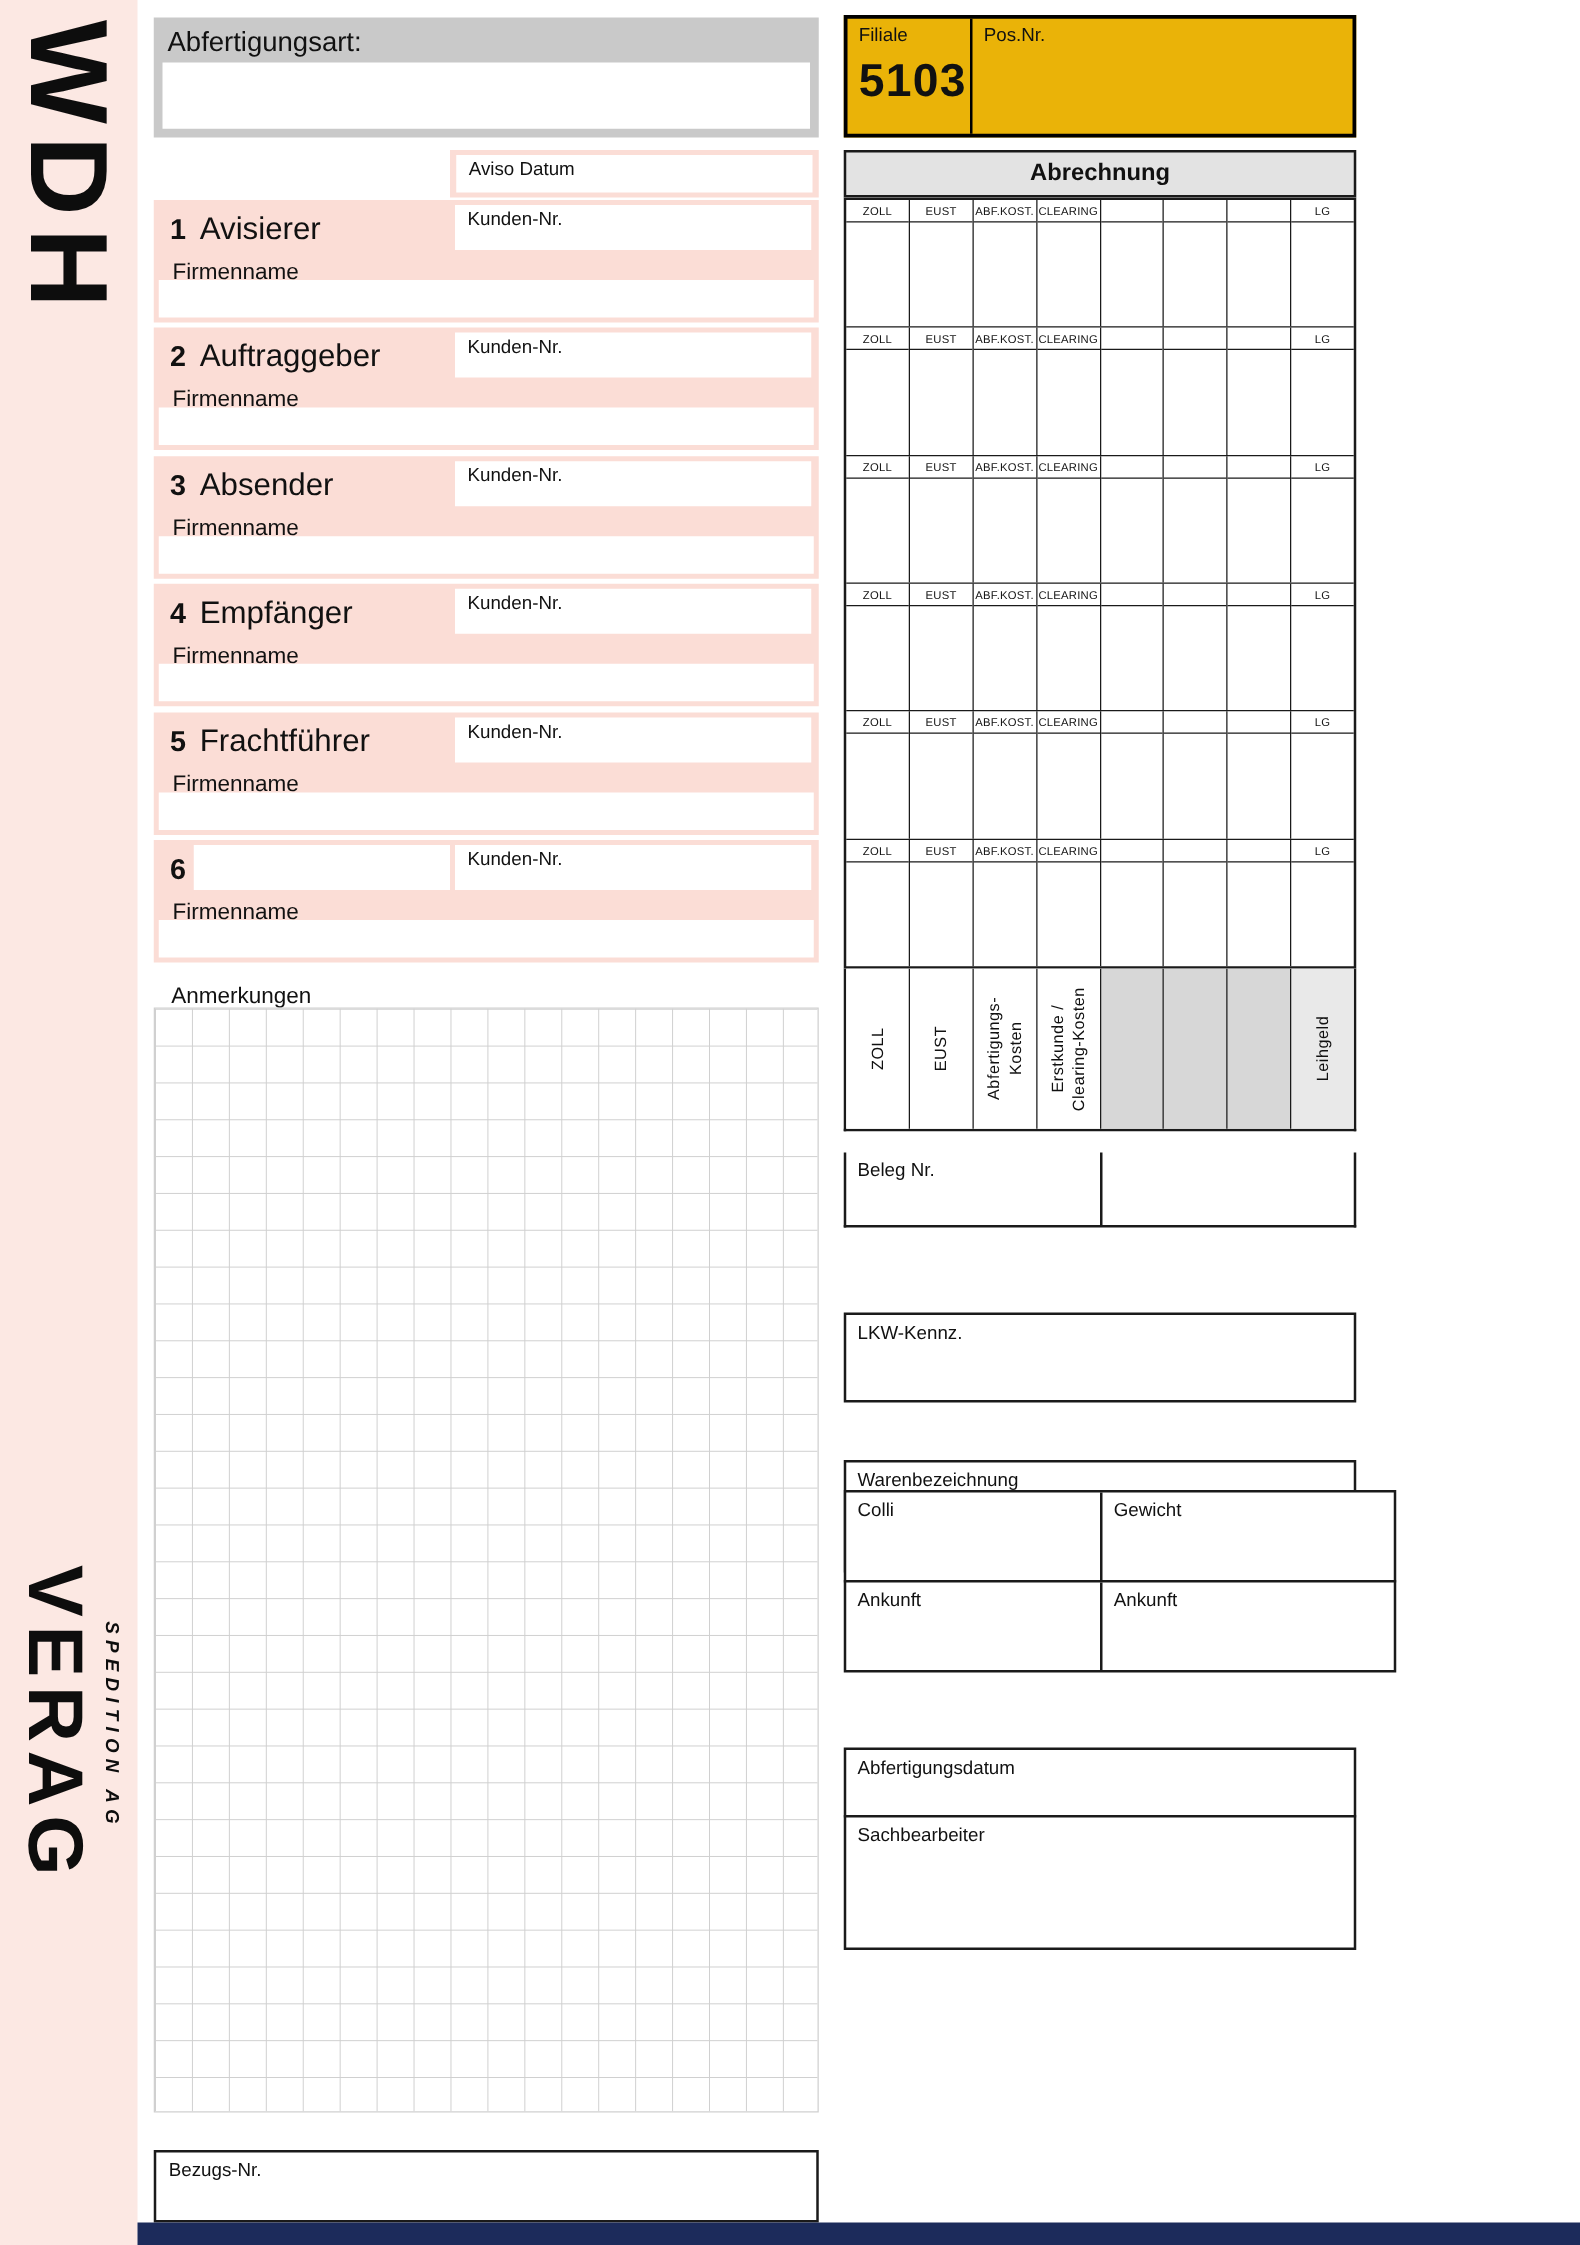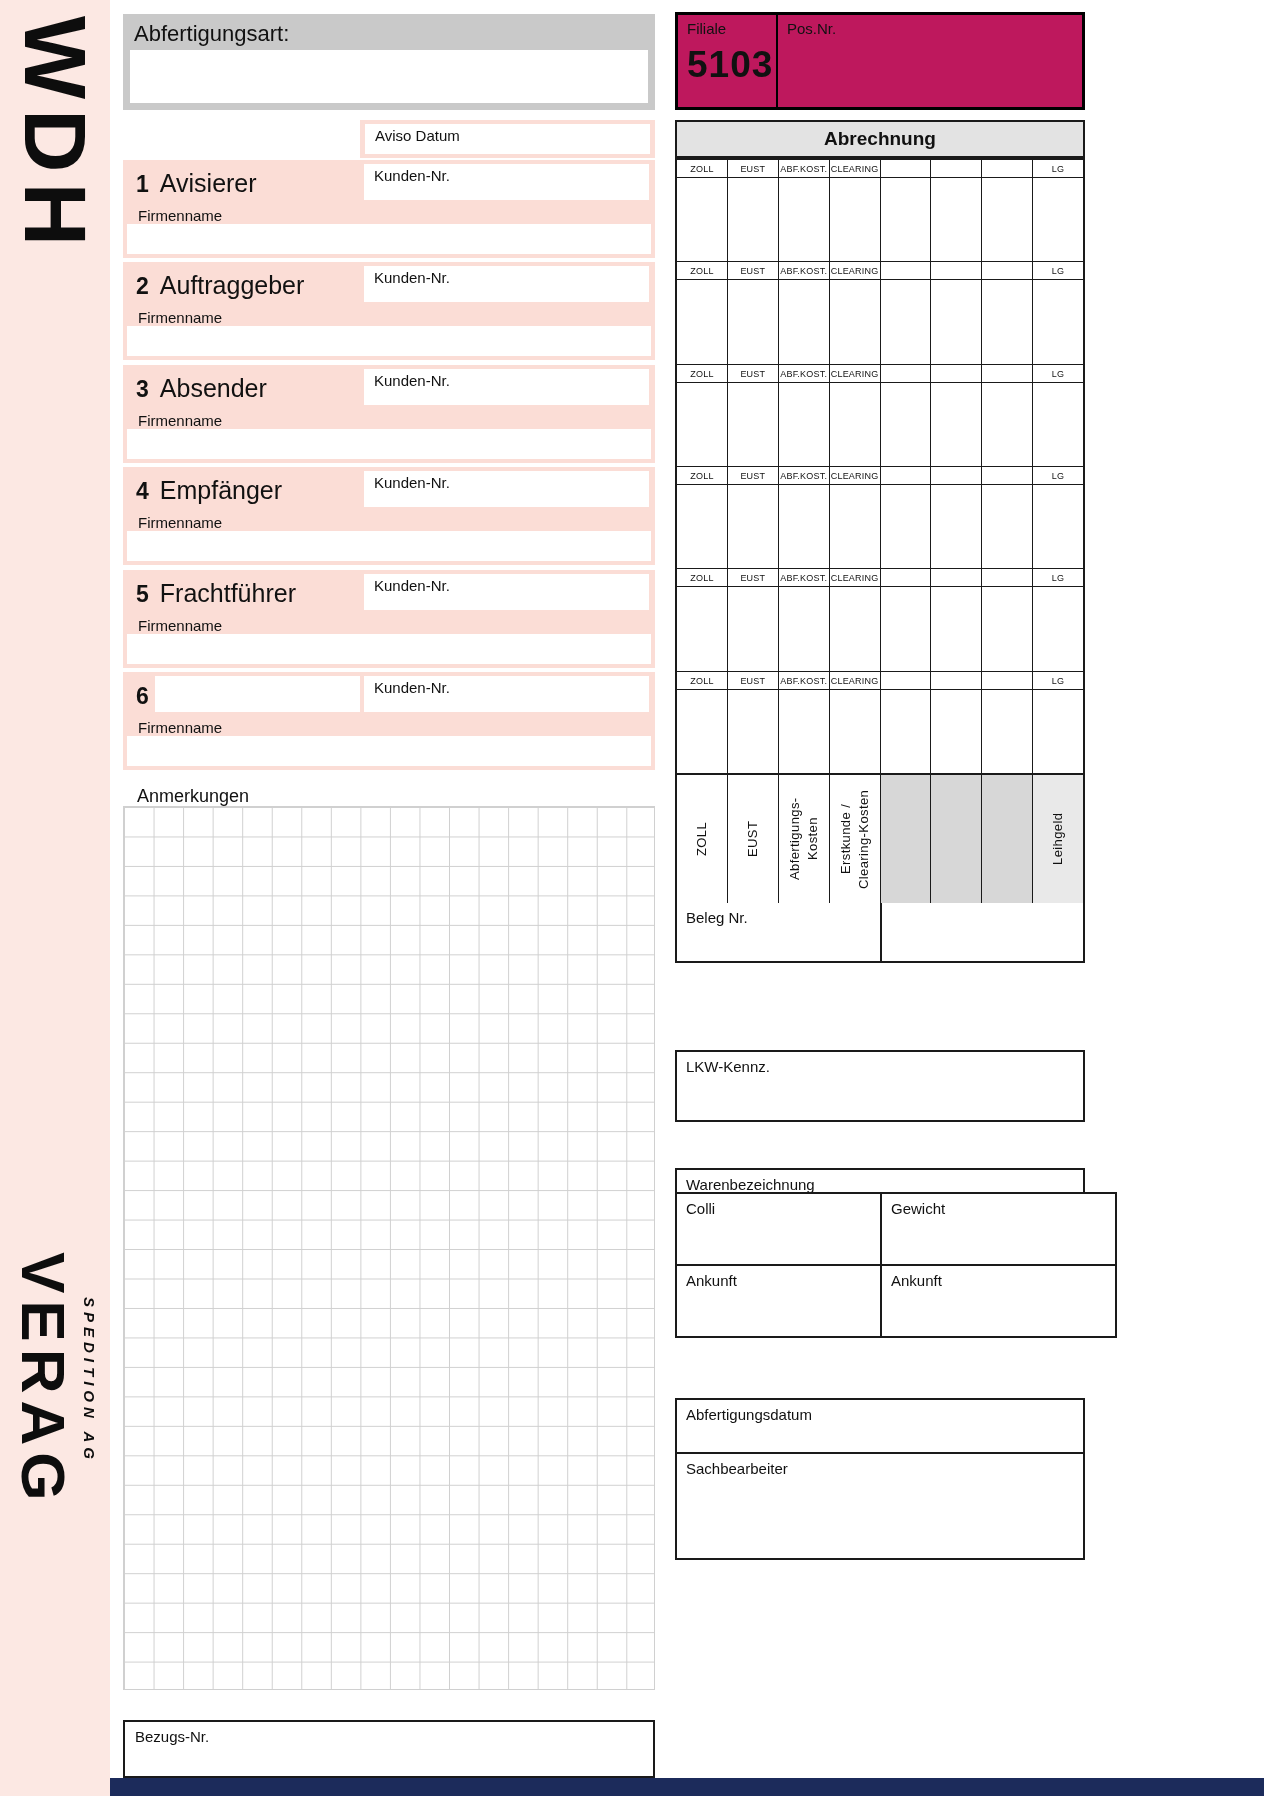--- a/index.html
+++ b/index.html
@@ -14,58 +14,58 @@
   .wdh { font-size:88px; font-weight:900; letter-spacing:10px; color:#0d0d0d; line-height:1; }
   .verag-wrap { position:absolute; left:0; top:1210px; width:110px; height:340px; display:flex; justify-content:center; align-items:center; gap:7px; }
   .verag { font-size:62px; font-weight:900; letter-spacing:7px; color:#0d0d0d; line-height:1; }
   .spedition { font-size:15px; font-weight:bold; font-style:italic; letter-spacing:5px; color:#0d0d0d; }
 
   
   .abfertigungsart-box { position:absolute; left:123px; top:14px; width:532px; height:96px; background:#c9c9c9; }
   .abfertigungsart-box .box-title { position:absolute; left:11px; top:7px; font-size:22px; }
   .abfertigungsart-box .input { position:absolute; left:7px; right:7px; top:36px; bottom:7px; background:#fff; }
 
-  .filiale-box { position:absolute; left:675px; top:12px; width:410px; height:98px; border:3px solid #000; background:#be185d; display:flex; }
+  .filiale-box { position:absolute; left:675px; top:12px; width:410px; height:98px; border:3px solid #000; background:#eab308; display:flex; }
   .filiale-cell { width:100px; border-right:2px solid #000; padding:5px 9px; }
   .filiale-cell .lbl { font-size:15px; }
   .filiale-number { font-size:37px; font-weight:bold; margin-top:7px; letter-spacing:1px; }
   .pos-cell { flex:1; padding:5px 9px; font-size:15px; }
 
   .aviso { position:absolute; left:360px; top:120px; width:295px; height:38px; background:#fbddd6; }
   .aviso-inner { position:absolute; left:5px; right:5px; top:4px; bottom:4px; background:#fff; padding:3px 10px; font-size:15px; }
 
   .abrechnung-head { position:absolute; left:675px; top:120px; width:410px; height:38px; background:#e3e3e3; border:2px solid #1a1a1a; display:flex; align-items:center; justify-content:center; font-size:19px; font-weight:600; }
 
   
   .section { position:absolute; left:123px; width:532px; height:98px; background:#fbddd6; }
   .sec-title { position:absolute; left:13px; top:9px; white-space:nowrap; }
   .sec-num { font-size:23px; font-weight:bold; margin-right:11px; }
   .sec-name { font-size:25px; }
   .kunden-box { position:absolute; left:241px; top:4px; right:6px; height:36px; background:#fff; padding:3px 10px; font-size:15px; }
-  .firmen-label { position:absolute; left:15px; top:47px; font-size:15px; }
+  .firmen-label { position:absolute; left:15px; top:47px; font-size:18px; }
   .firmen-box { position:absolute; left:4px; right:4px; top:64px; bottom:4px; background:#fff; }
   .name-field { position:absolute; left:32px; top:4px; width:205px; height:36px; background:#fff; }
 
   
   .abr-table { position:absolute; left:675px; top:158px; width:410px; height:617px; border:2px solid #1a1a1a; display:flex; flex-direction:column; background:#fff; }
   .abr-row { flex:1; display:flex; border-top:1px solid #1a1a1a; }
   .abr-row:first-child { border-top:none; }
   .abr-cell { flex:1; border-left:1px solid #1a1a1a; position:relative; }
   .abr-cell:first-child { border-left:none; }
   .cell-hdr { height:18px; border-bottom:1px solid #1a1a1a; font-size:9px; text-align:center; padding-top:4px; overflow:hidden; white-space:nowrap; letter-spacing:0.2px; }
 
   .abr-footer { position:absolute; left:675px; top:775px; width:410px; height:130px; border:2px solid #1a1a1a; border-top:none; display:flex; background:#fff; }
   .abr-fcell { flex:1; border-left:1px solid #1a1a1a; display:flex; align-items:center; justify-content:center; }
   .abr-fcell:first-child { border-left:none; }
   .shade-none { background:#fff; }
   .shade-dark { background:#d7d7d7; }
   .shade-light { background:#e9e9e9; }
   .rot { writing-mode:vertical-rl; transform:rotate(180deg); font-size:13px; line-height:1.35; height:120px; text-align:center; letter-spacing:0.4px; }
 
-  .beleg-row { position:absolute; left:675px; top:903px; width:410px; height:60px; border:2px solid #1a1a1a; border-top:none; display:flex; background:#fff; }
+  .beleg-row { position:absolute; left:675px; top:922px; width:410px; height:60px; border:2px solid #1a1a1a; border-top:none; display:flex; background:#fff; }
   .beleg-cell { width:205px; border-right:2px solid #1a1a1a; padding:6px 9px; font-size:15px; }
   .betrag-cell { flex:1; padding:6px 9px; font-size:15px; position:relative; }
   .euro { position:absolute; right:16px; top:32px; font-size:21px; }
 
   
   .anmerkungen-label { position:absolute; left:137px; top:786px; font-size:18px; }
   .notes-grid { position:absolute; left:123px; top:806px; width:532px; height:884px;
     background-image:
       linear-gradient(to right, #d0d0d0 1px, transparent 1px),
       linear-gradient(to bottom, #d0d0d0 1px, transparent 1px);

